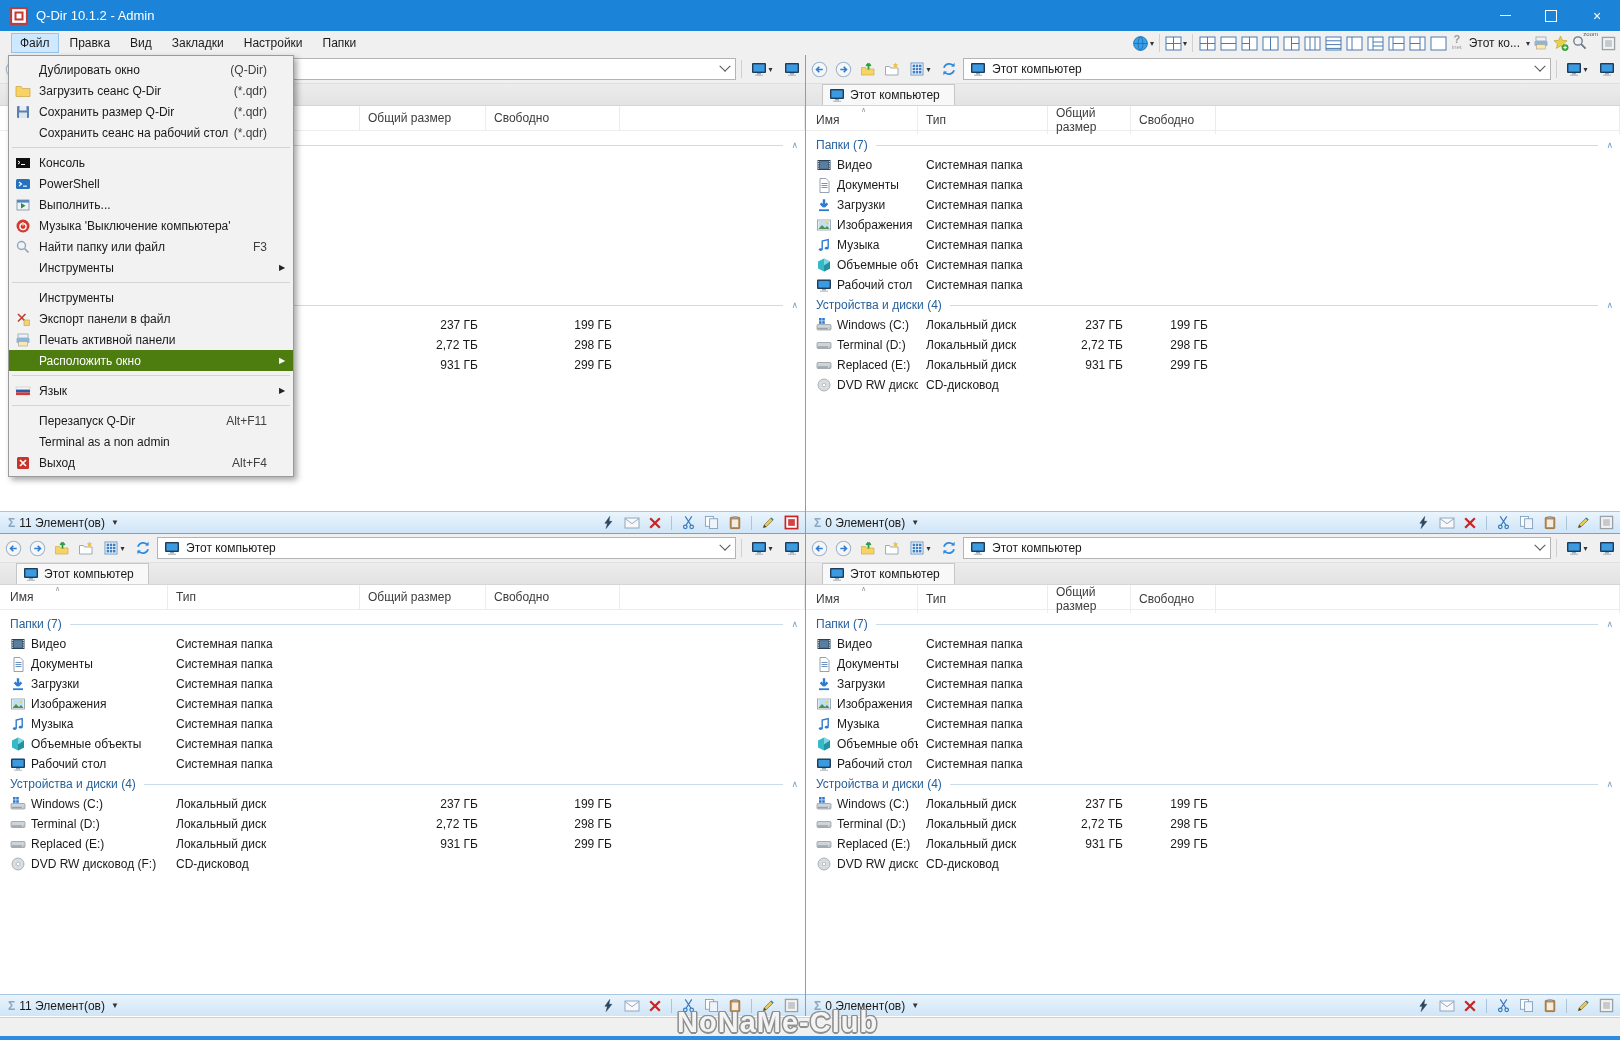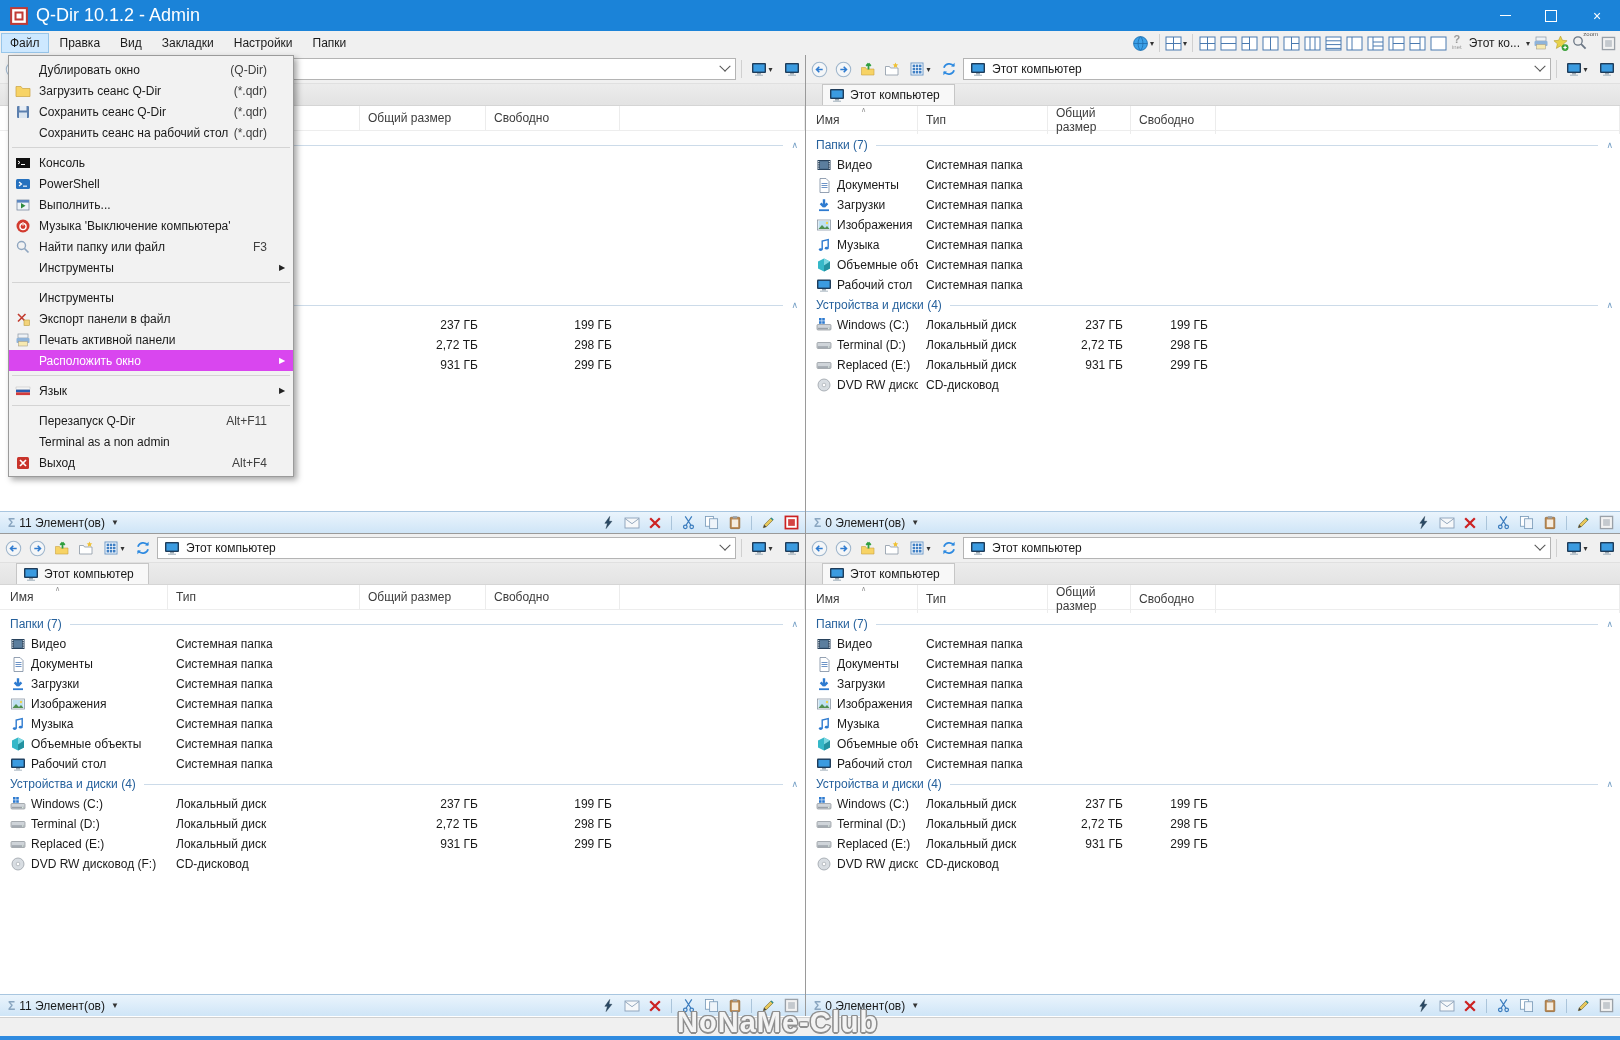--- a/index.html
+++ b/index.html
@@ -3,31 +3,31 @@
 <meta charset="utf-8">
 <style>
   html,body{margin:0;padding:0;width:1620px;height:1040px;overflow:hidden;
     font-family:"Liberation Sans",sans-serif;font-size:12px;color:#1a1a1a;background:#fff;}
   #app{position:relative;width:1620px;height:1040px;overflow:hidden;background:#fff;}
 
   
   .titlebar{position:absolute;left:0;top:0;width:100%;height:31px;background:#1b83d8;
     display:flex;align-items:center;color:#fff;}
   .titlebar .app-icon{width:18px;height:18px;margin:0 8px 0 10px;display:flex;align-items:center;}
-  .titlebar .title{font-size:18px;}
+  .titlebar .title{font-size:13px;}
   .wincontrols{margin-left:auto;display:flex;height:31px;}
   .wbtn{width:46px;height:31px;display:flex;align-items:center;justify-content:center;color:#fff;}
   .wbtn .minglyph{width:11px;height:1px;background:#fff;}
   .wbtn .maxglyph{width:10px;height:10px;border:1px solid #fff;}
   .wbtn.close{font-size:14px;}
 
   
   .menubar{position:absolute;left:0;top:31px;width:100%;height:24px;background:#f0f0f0;
     display:flex;align-items:center;border-bottom:1px solid #e2e2e2;}
-  #menu-items{display:flex;align-items:center;padding-left:0;height:100%;}
+  #menu-items{display:flex;align-items:center;padding-left:10px;height:100%;}
   .menu-item{padding:3px 9px;margin:1px 1px;}
   .menu-item.active{background:#cde8ff;border:1px solid #98c6ea;padding:2px 8px;}
   #top-toolbar{margin-left:auto;display:flex;align-items:center;gap:3px;padding-right:4px;height:100%;}
   .tbtn{height:20px;display:flex;align-items:center;justify-content:center;}
   .tcaret{font-size:8px;color:#333;margin-left:1px;}
   .laybox{width:18px;height:15px;display:flex;align-items:center;}
   .helpblk{display:flex;flex-direction:column;align-items:center;line-height:8px;color:#9a9a9a;margin:0 2px;}
   .helpblk .q{font-size:11px;font-weight:bold;}
   .helpblk .inet{font-size:6px;}
   .ttlabel{color:#222;margin:0 2px;}
@@ -92,21 +92,21 @@
       -1px -1px #8f8f8f,1px 1px #8f8f8f,-1px 1px #8f8f8f,1px -1px #8f8f8f;}
 
   
   #file-menu{position:absolute;left:8px;top:55px;width:284px;background:#f2f2f2;
     border:1px solid #9b9b9b;box-shadow:3px 3px 6px rgba(0,0,0,.35);padding:3px 0;z-index:70;}
   .mitem{height:21px;display:flex;align-items:center;padding:0 2px;}
   .mi-icon{flex:0 0 24px;height:16px;display:flex;align-items:center;justify-content:center;}
   .mi-label{flex:1;padding-left:4px;white-space:nowrap;}
   .mi-right{padding-right:12px;color:#404040;}
   .mi-arrow{width:12px;font-size:8px;color:#222;}
-  .mitem.sel{background:#d946ef;color:#fff;}
+  .mitem.sel{background:#4d7c0f;color:#fff;}
   .mitem.sel .mi-right,.mitem.sel .mi-arrow{color:#fff;}
   .msep{height:1px;background:#d4d4d4;margin:4px 3px;}
   #file-submenu{position:absolute;left:290px;top:340px;width:168px;background:#f2f2f2;
     border:1px solid #9b9b9b;box-shadow:3px 3px 6px rgba(0,0,0,.35);padding:3px 0;z-index:71;}
   #file-submenu .mi-label{white-space:pre;}
 
   svg{display:block;}
 </style>
 </head>
 <body>
@@ -1944,21 +1944,21 @@
         <span class="mi-arrow"></span>
       </div>
       <div class="mitem">
         <span class="mi-icon">
           <svg width="16" height="16" viewBox="0 0 16 16">
             <rect x="2" y="2" width="12" height="12" rx="1" fill="#5b7fae"></rect>
             <rect x="4.5" y="2" width="7" height="4.5" fill="#e8eef5"></rect>
             <rect x="4" y="8.5" width="8" height="5.5" fill="#dce6f0"></rect>
           </svg>
         </span>
-        <span class="mi-label">Сохранить сеанс Q-Dir</span>
+        <span class="mi-label">Сохранить размер Q-Dir</span>
         <span class="mi-right">(*.qdr)</span>
         <span class="mi-arrow"></span>
       </div>
       <div class="mitem">
         <span class="mi-icon"></span>
         <span class="mi-label">Сохранить сеанс на рабочий стол</span>
         <span class="mi-right">(*.qdr)</span>
         <span class="mi-arrow"></span>
       </div>
       <div class="msep"></div>

